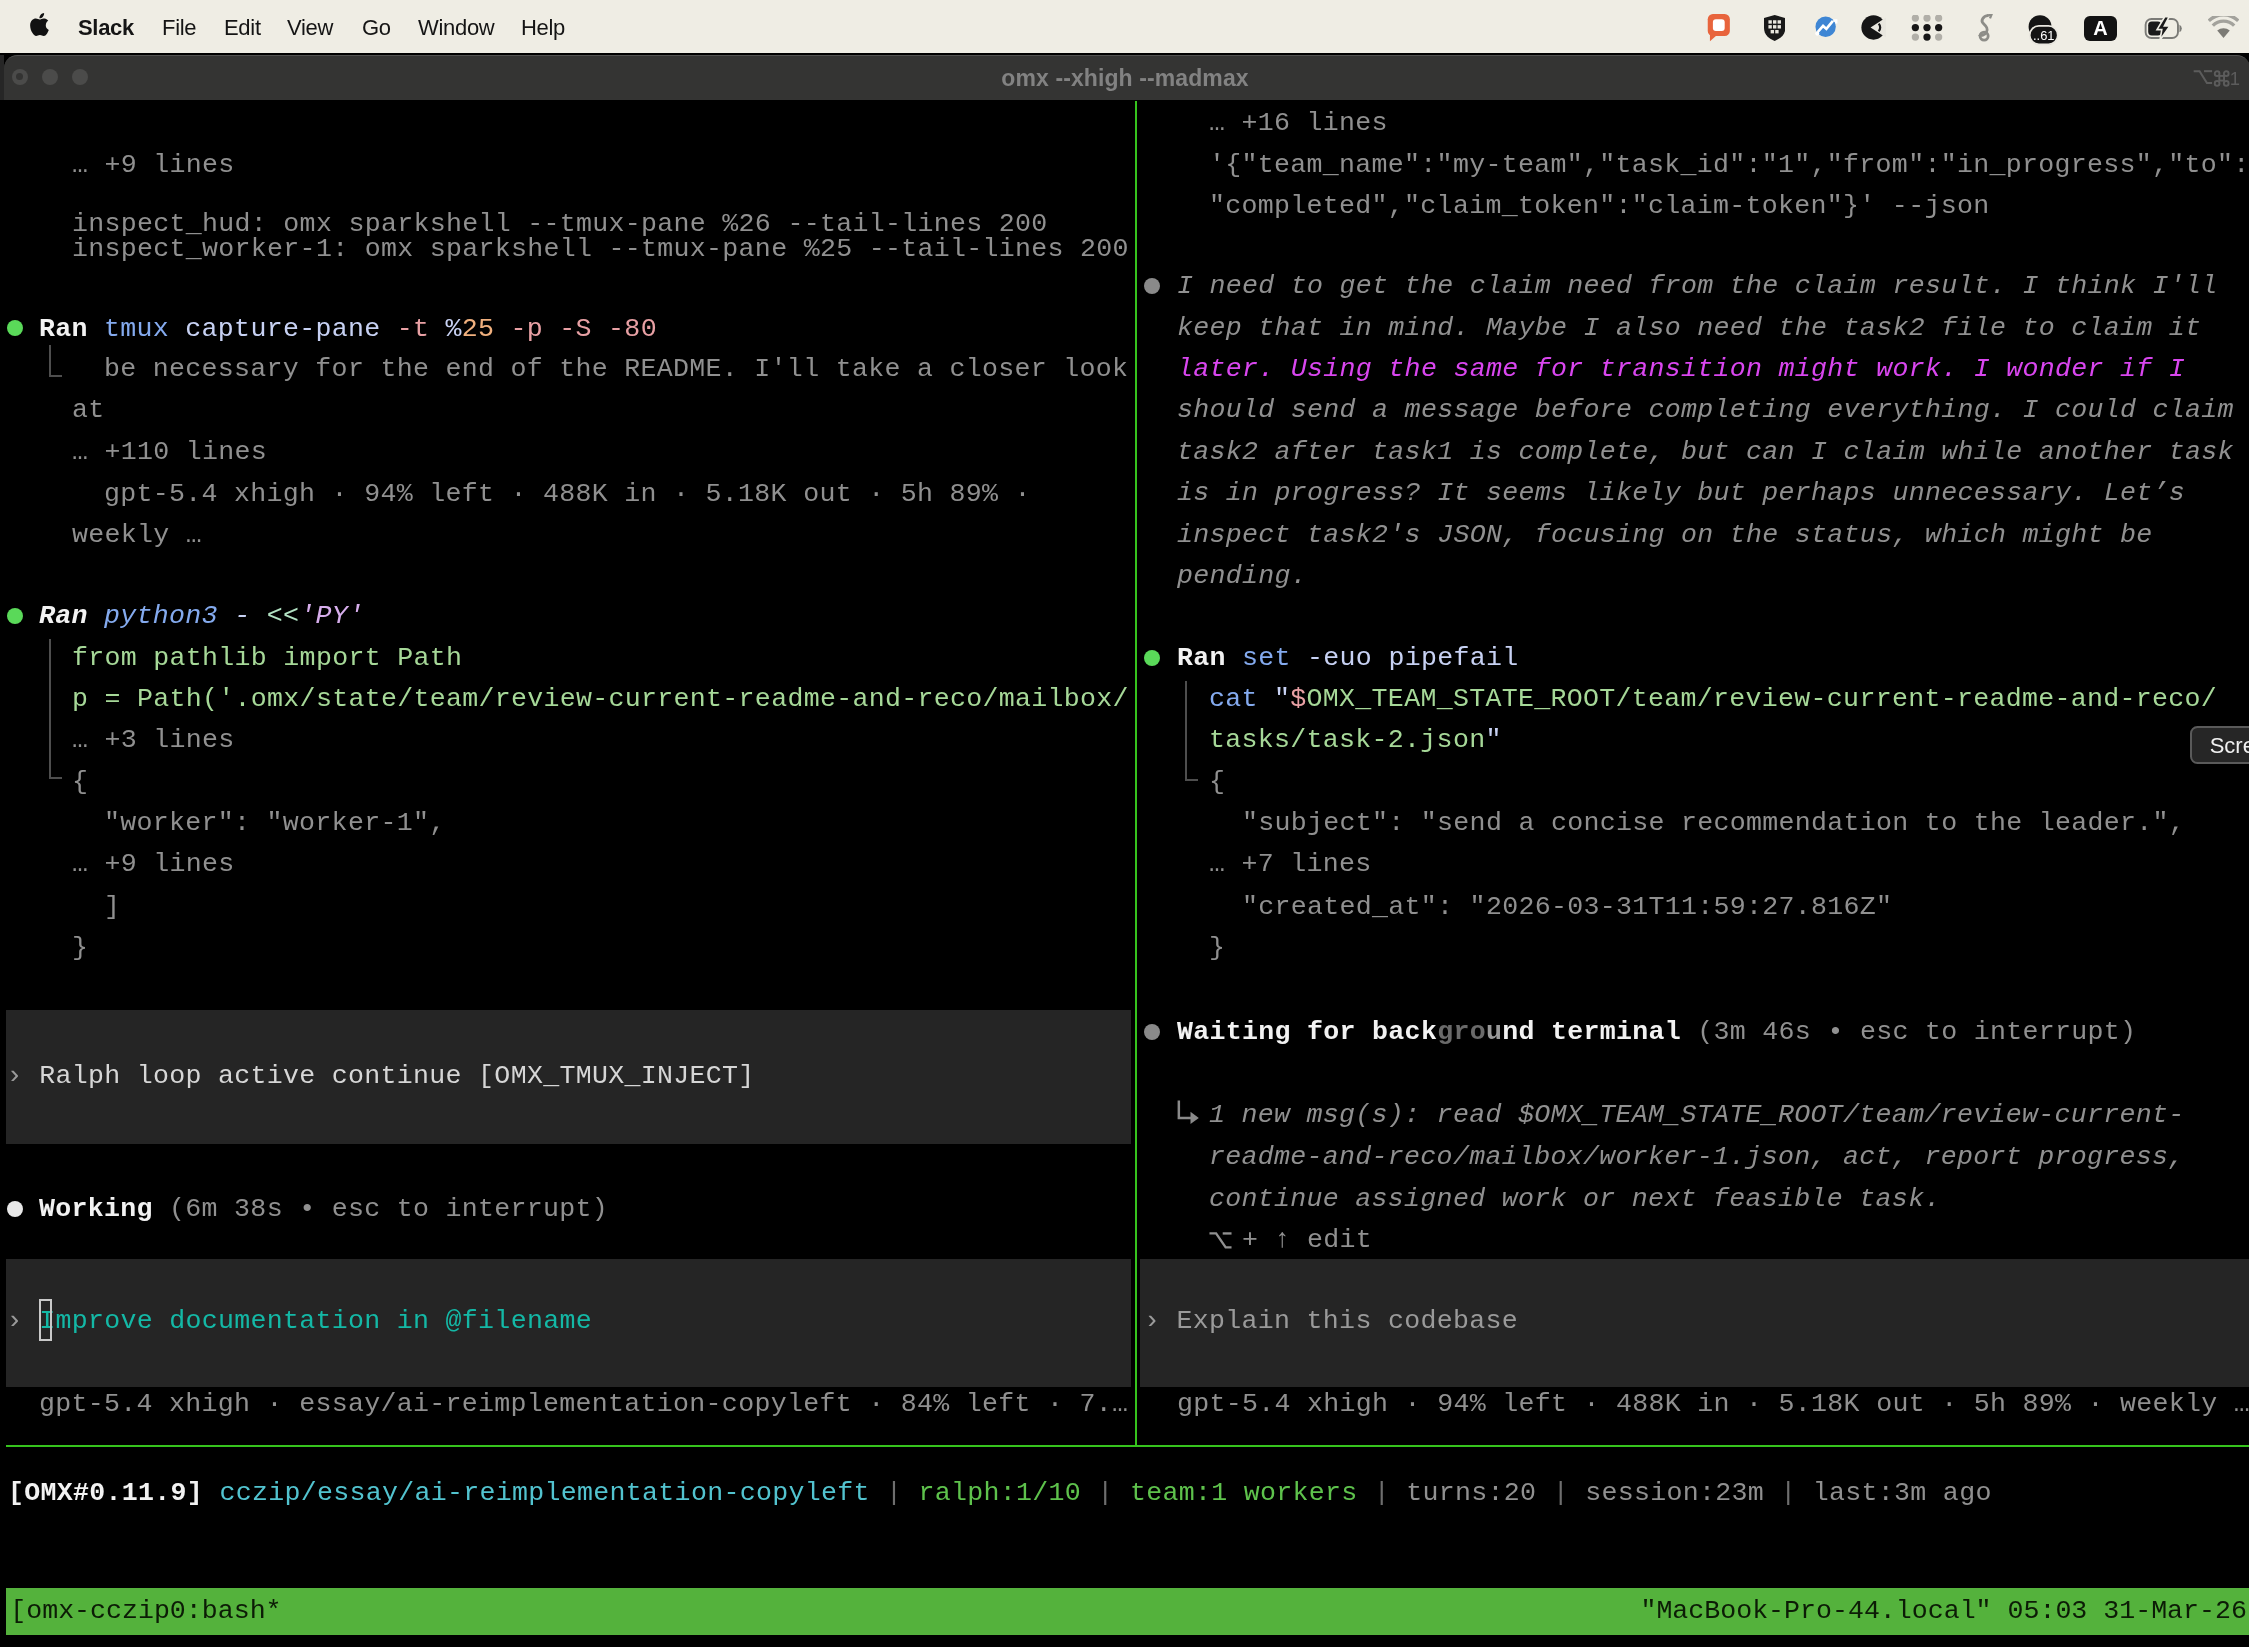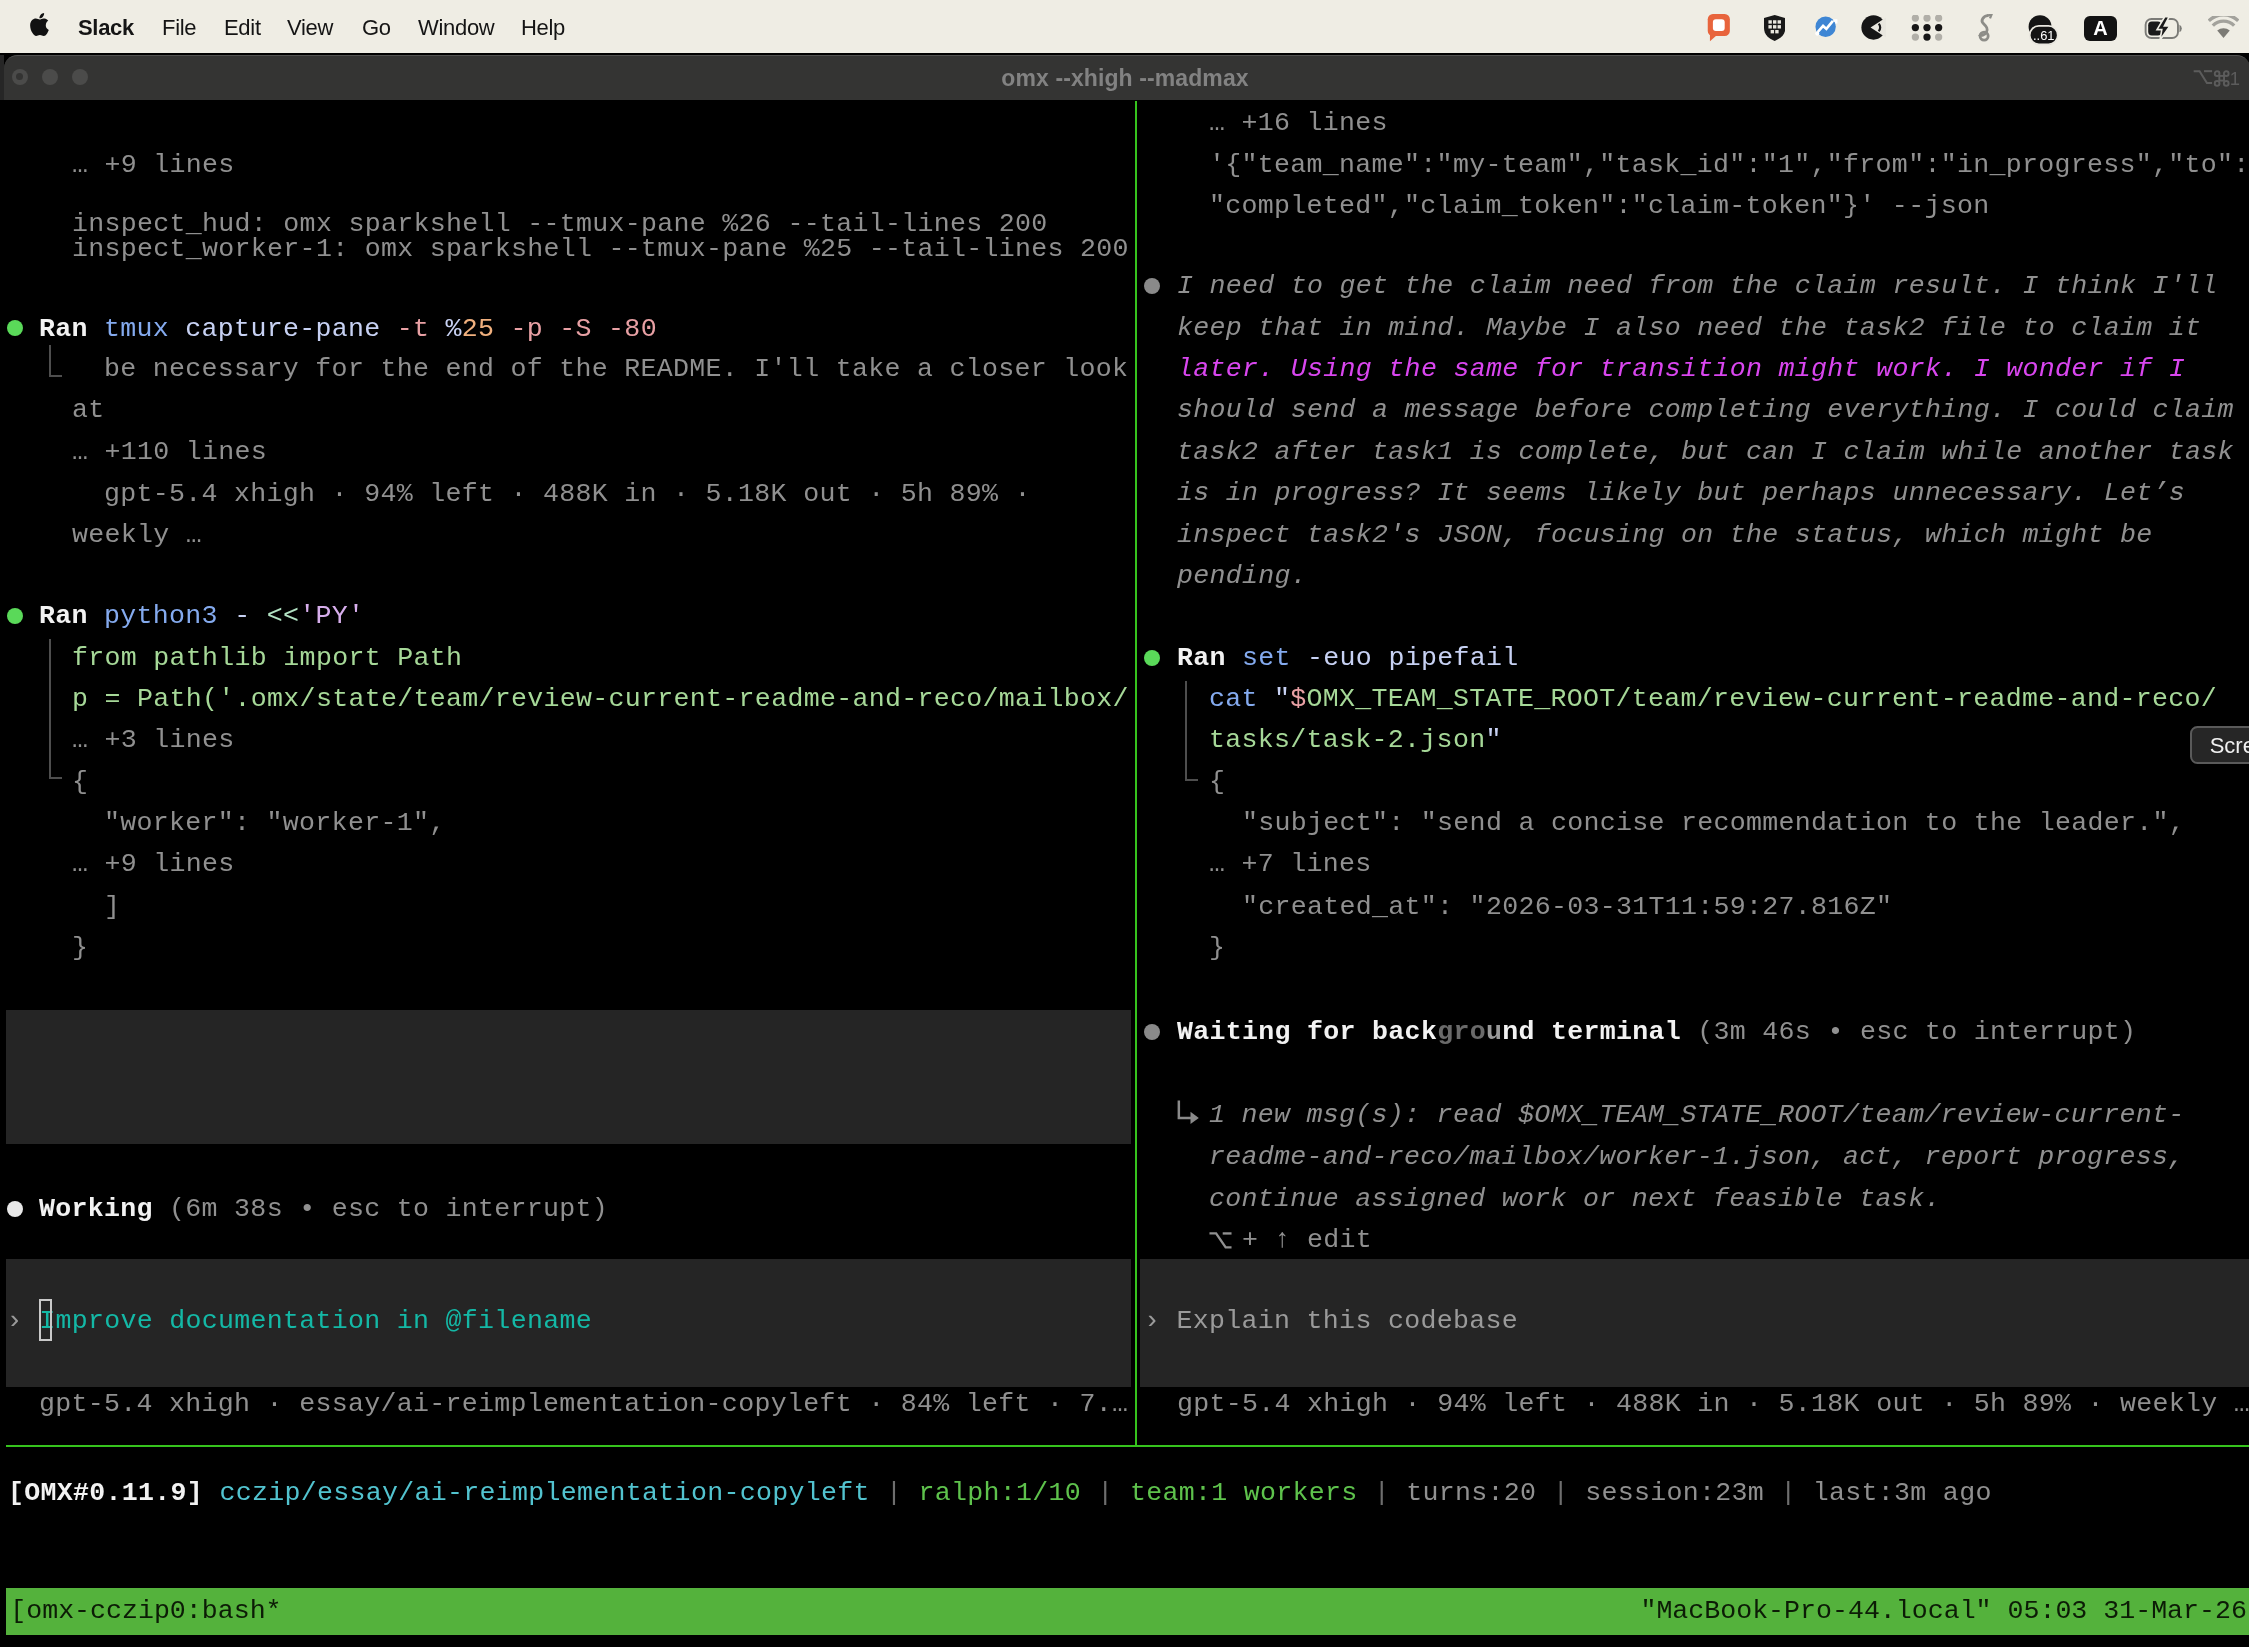--- a/index.html
+++ b/index.html
@@ -131,30 +131,31 @@
 <div class="ln " style="left:72px;top:187px;margin-top:17px;"><span style="color:#909090;">inspect_hud: omx sparkshell --tmux-pane %26 --tail-lines 200</span></div>
 <div class="ln " style="left:72px;top:229px;"><span style="color:#909090;">inspect_worker-1: omx sparkshell --tmux-pane %25 --tail-lines 200</span></div>
 <div class="bu" style="left:7.4px;top:320px;background:#5ad959;"></div>
 <div class="ln " style="left:39px;top:309px;"><span style="color:#f2f2f2;font-weight:bold;">Ran </span><span style="color:#84aaee;">tmux </span><span style="color:#c7d1f3;">capture-pane </span><span style="color:#e8a0a4;">-t </span><span style="color:#c7d1f3;">%</span><span style="color:#f0b07e;">25 </span><span style="color:#e8a0a4;">-p </span><span style="color:#e8a0a4;">-S </span><span style="color:#e8a0a4;">-80</span></div>
 <div class="ln " style="left:104px;top:349px;"><span style="color:#909090;">be necessary for the end of the README. I'll take a closer look</span></div>
 <div class="ln " style="left:72px;top:390px;"><span style="color:#909090;">at</span></div>
 <div class="ln " style="left:72px;top:432px;"><span style="color:#909090;">… +110 lines</span></div>
 <div class="ln " style="left:104px;top:474px;"><span style="color:#909090;">gpt-5.4 xhigh · 94% left · 488K in · 5.18K out · 5h 89% ·</span></div>
 <div class="ln " style="left:72px;top:515px;"><span style="color:#909090;">weekly …</span></div>
 <div class="bu" style="left:7.4px;top:608px;background:#5ad959;"></div>
-<div class="ln " style="left:39px;top:596px;"><span style="color:#f2f2f2;font-weight:bold;">Ran </span><span style="color:#84aaee;">python3 </span><span style="color:#c7d1f3;">- </span><span style="color:#b2e2c3;">&lt;&lt;</span><span style="color:#d7aeec;">'PY'</span></div>
+<div class="ln " style="left:39px;top:596px;font-style:italic;"><span style="color:#f2f2f2;font-weight:bold;">Ran </span><span style="color:#84aaee;">python3 </span><span style="color:#c7d1f3;">- </span><span style="color:#b2e2c3;">&lt;&lt;</span><span style="color:#d7aeec;">'PY'</span></div>
 <div class="ln " style="left:72px;top:638px;"><span style="color:#a6d898;">from pathlib import Path</span></div>
 <div class="ln " style="left:72px;top:679px;"><span style="color:#a6d898;">p = Path('.omx/state/team/review-current-readme-and-reco/mailbox/</span></div>
 <div class="ln " style="left:72px;top:720px;"><span style="color:#909090;">… +3 lines</span></div>
 <div class="ln " style="left:72px;top:762px;"><span style="color:#909090;">{</span></div>
 <div class="ln " style="left:104px;top:803px;"><span style="color:#909090;">"worker": "worker-1",</span></div>
 <div class="ln " style="left:72px;top:844px;"><span style="color:#909090;">… +9 lines</span></div>
 <div class="ln " style="left:104px;top:887px;"><span style="color:#909090;">]</span></div>
 <div class="ln " style="left:72px;top:928px;"><span style="color:#909090;">}</span></div>
 <div class="box" style="left:5.9px;top:1010px;width:1125px;height:134px;"></div>
+<div class="ln " style="left:6.6px;top:1056px;"><span style="color:#9a9a9a;">› </span><span style="color:#d6d6d6;">Ralph loop active continue [OMX_TMUX_INJECT]</span></div>
 <div class="bu" style="left:7.4px;top:1201px;background:#e8e8e8;"></div>
 <div class="ln " style="left:39px;top:1189px;"><span style="color:#f2f2f2;font-weight:bold;">Working </span><span style="color:#909090;">(6m 38s • esc to interrupt)</span></div>
 <div class="box" style="left:5.9px;top:1259px;width:1125px;height:128px;"></div>
 <div class="ln " style="left:6.6px;top:1301px;"><span style="color:#9a9a9a;">› </span><span style="color:#14b8a6;margin-top:20px;">Improve documentation in @filename</span></div>
 <div style="position:absolute;left:39px;top:1299px;width:13.3px;height:42px;border:2.2px solid #c9c9c9;"></div>
 <div class="ln " style="left:39px;top:1384px;"><span style="color:#909090;">gpt-5.4 xhigh · essay/ai-reimplementation-copyleft · 84% left · 7.…</span></div>
 <div class="lsh" style="left:49px;top:345px;width:13.3px;height:32px;"></div>
 <div class="lsh" style="left:49px;top:639px;width:13.3px;height:140px;"></div>
 <div class="ln " style="left:1209px;top:103px;"><span style="color:#909090;">… +16 lines</span></div>
 <div class="ln " style="left:1209px;top:145px;"><span style="color:#909090;">'{"team_name":"my-team","task_id":"1","from":"in_progress","to":</span></div>

